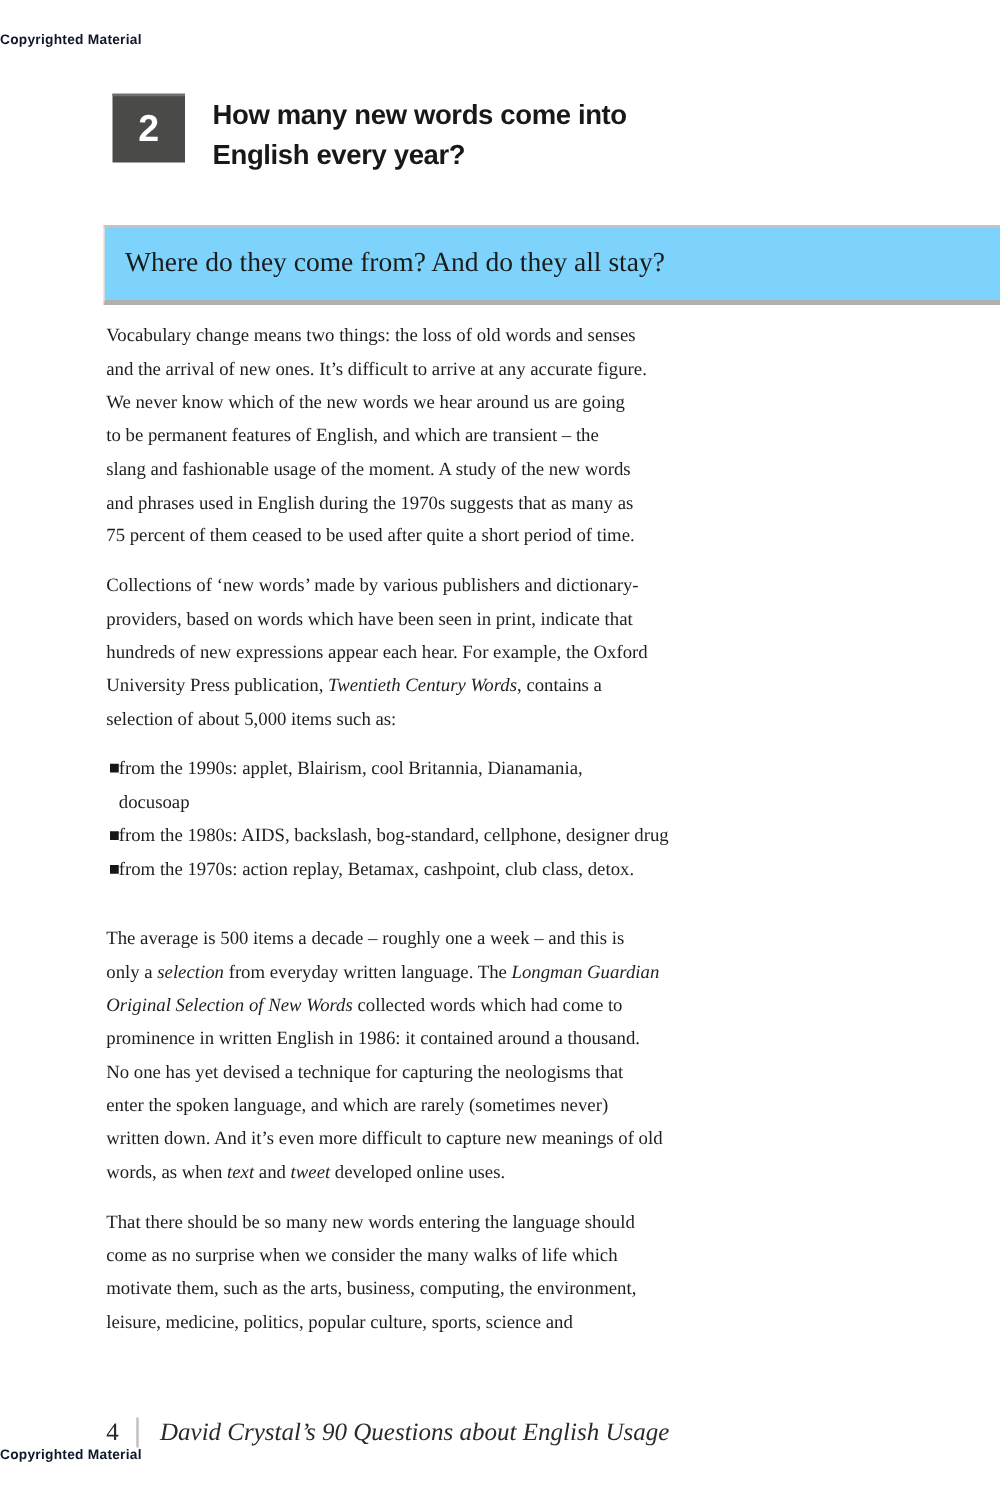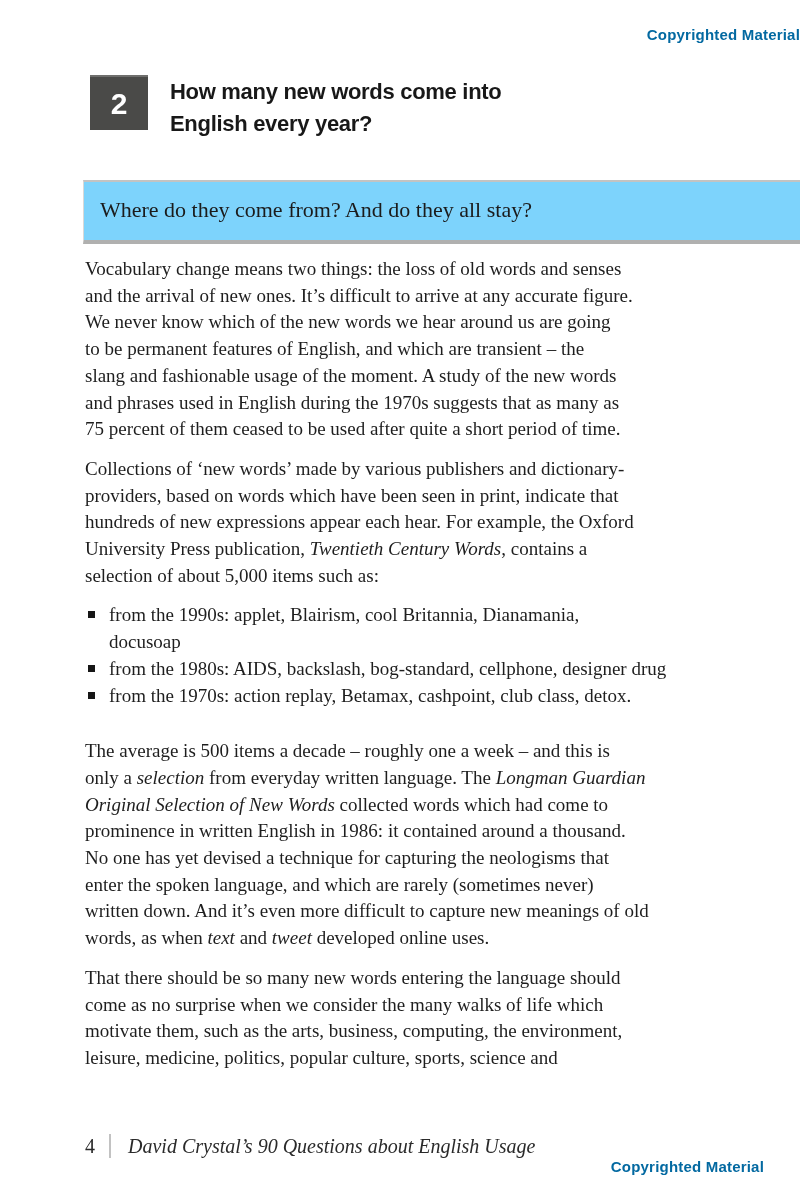--- a/index.html
+++ b/index.html
@@ -7,25 +7,25 @@
     width: 800px; height: 1202px;
     background: #ffffff;
     position: relative;
     overflow: hidden;
     font-family: "Liberation Serif", serif;
     color: #1e1e1e;
   }
 
   .copyright {
     position: absolute; left: 0; width: 800px;
-    text-align: right;
+    text-align: left;
     font-family: "Liberation Sans", sans-serif;
     font-weight: 700;
-    font-size: 15px;
-    color: #0369a1;
+    font-size: 11px;
+    color: #0f172a;
     letter-spacing: 0.2px;
   }
   .copyright.top { top: 26px; }
   .copyright.bottom { top: 1158px; width: 764px; }
 
   .chapter-row {
     position: absolute; top: 75px; left: 90px; right: 60px;
     display: flex; align-items: flex-start;
   }
   .chapter-num {
@@ -60,36 +60,36 @@
     border-left: 1px solid #d9d9d8;
     border-right: 1px solid #d9d9d8;
     padding: 15px 0 0 16px;
     font-size: 22px;
     color: #1b1b1b;
   }
 
   .body-text {
     position: absolute; top: 256px; left: 85px;
     width: 645px;
-    font-size: 19px;
+    font-size: 15px;
     line-height: 26.7px;
     color: #1e1e1e;
   }
   .para { margin: 0 0 13px 0; white-space: pre-line; }
   em { }
 
   .bullets { list-style: none; margin: 10px 0 29px 0; padding: 0; }
   .bullets li { display: flex; white-space: pre-line; }
   .bullet-marker {
     flex: none;
     width: 7px; height: 7px;
     background: #161616;
     margin: 9px 0 0 3px;
   }
-  .li-text { margin-left: 14px; }
+  .li-text { }
 
   .footer {
     position: absolute; top: 1134px; left: 85px;
     display: flex; align-items: center;
     font-size: 20px;
     color: #2a2a2a;
   }
   .footer-divider {
     width: 2px; height: 24px;
     background: #c2c2c2;

